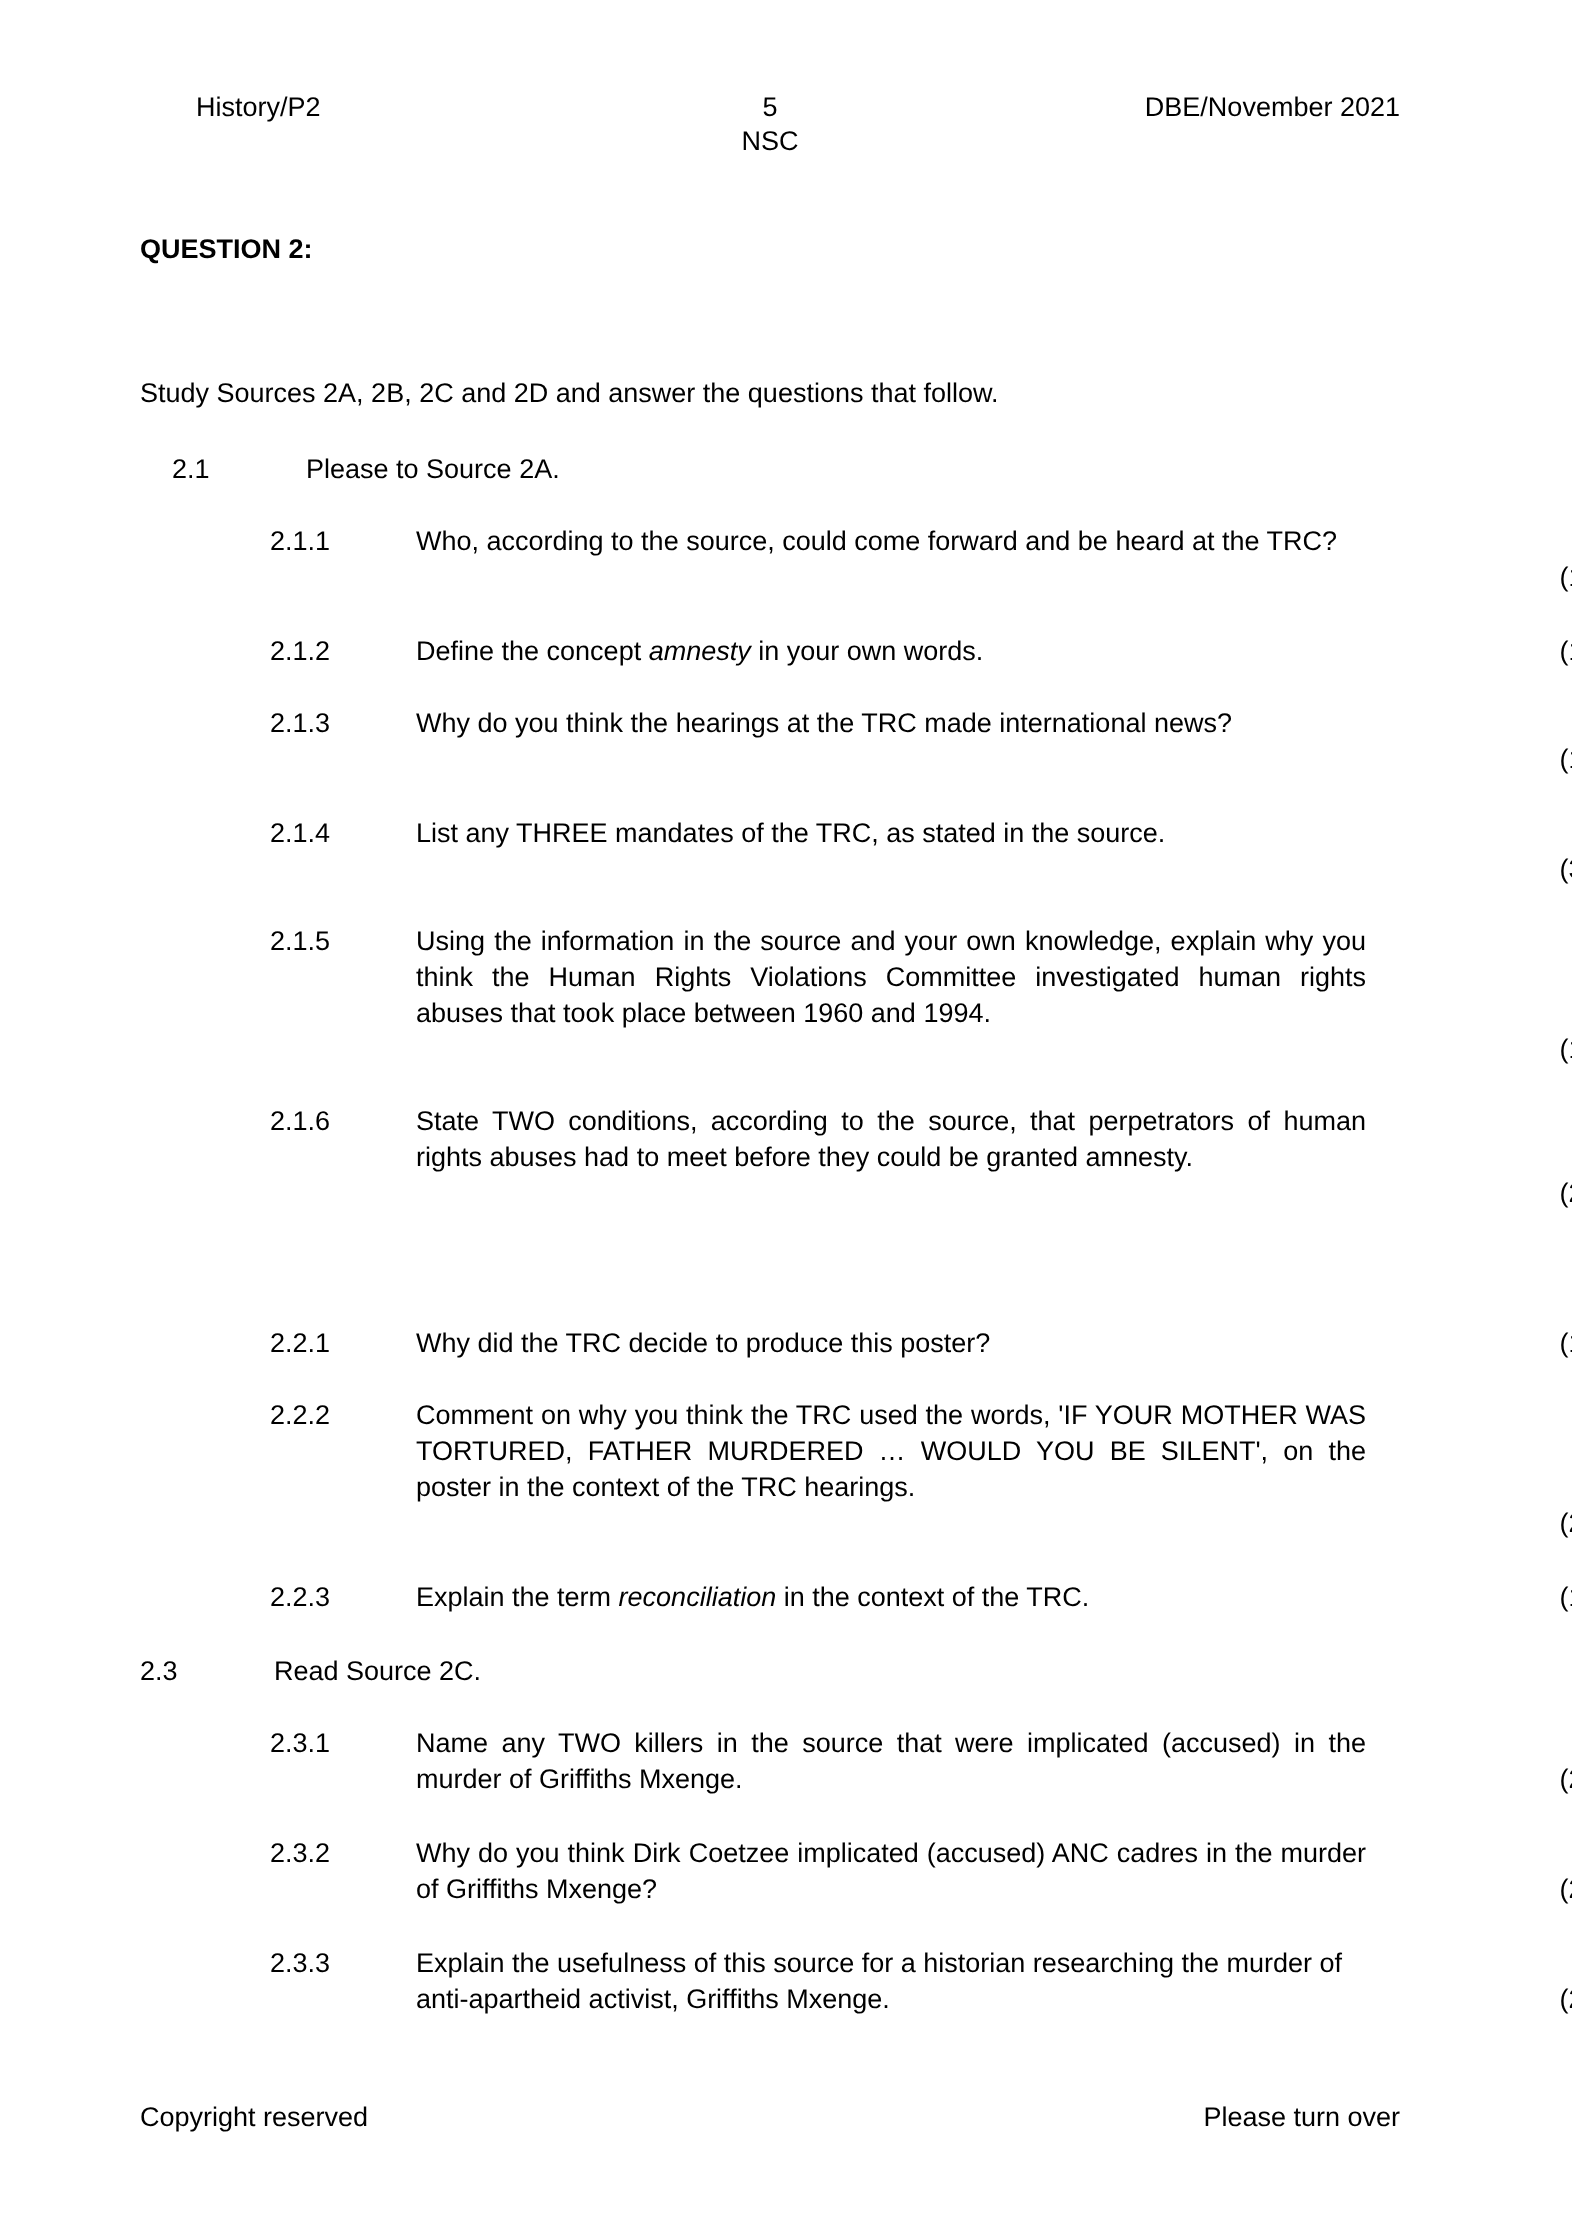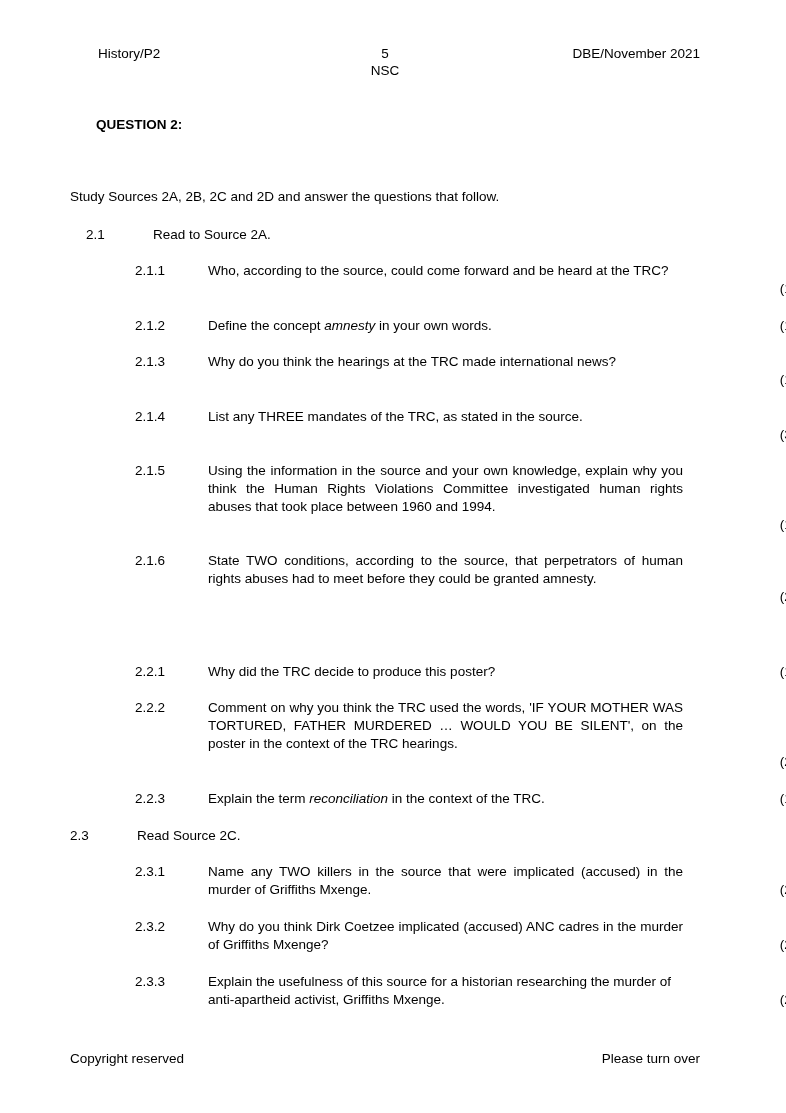--- a/index.html
+++ b/index.html
@@ -62,21 +62,20 @@
     width: 630px;
     font-size: 13.5px;
     line-height: 19px;
     font-weight: bold;
   }
   .q-heading .qh-label {
     position: absolute;
     left: 0;
     top: 0;
     white-space: nowrap;
-    margin-left: 26px;
   }
   .q-heading .qh-title {
     margin-left: 123px;
     text-align: justify;
     text-justify: inter-word;
   }
   .q-heading .qh-title > span { display: block; }
   .q-heading .qh-title .just {
     text-align: justify;
     text-align-last: justify;
@@ -183,21 +182,21 @@
   </div>
 
   <div class="q-heading">
     <span class="qh-label">QUESTION 2:</span>
   </div>
 
   <div class="intro">Study Sources 2A, 2B, 2C and 2D and answer the questions that follow.</div>
 
   <div class="section-head" style="top:226px;margin-left:16px;">
     <span class="sec-num">2.1</span>
-    <span class="sec-text">Read to Source 2A.</span>
+    <span class="sec-text">Please to Source 2A.</span>
   </div>
 
   <div class="subq" style="top:262px;">
     <span class="sq-num">2.1.1</span>
     <div class="sq-body">
       <div class="sq-text">Who, according to the source, could come forward and be heard at the TRC?</div>
       <span class="marks-breakdown" style="top:18px;">(1 x 1)</span>
 
     </div>
   </div>

